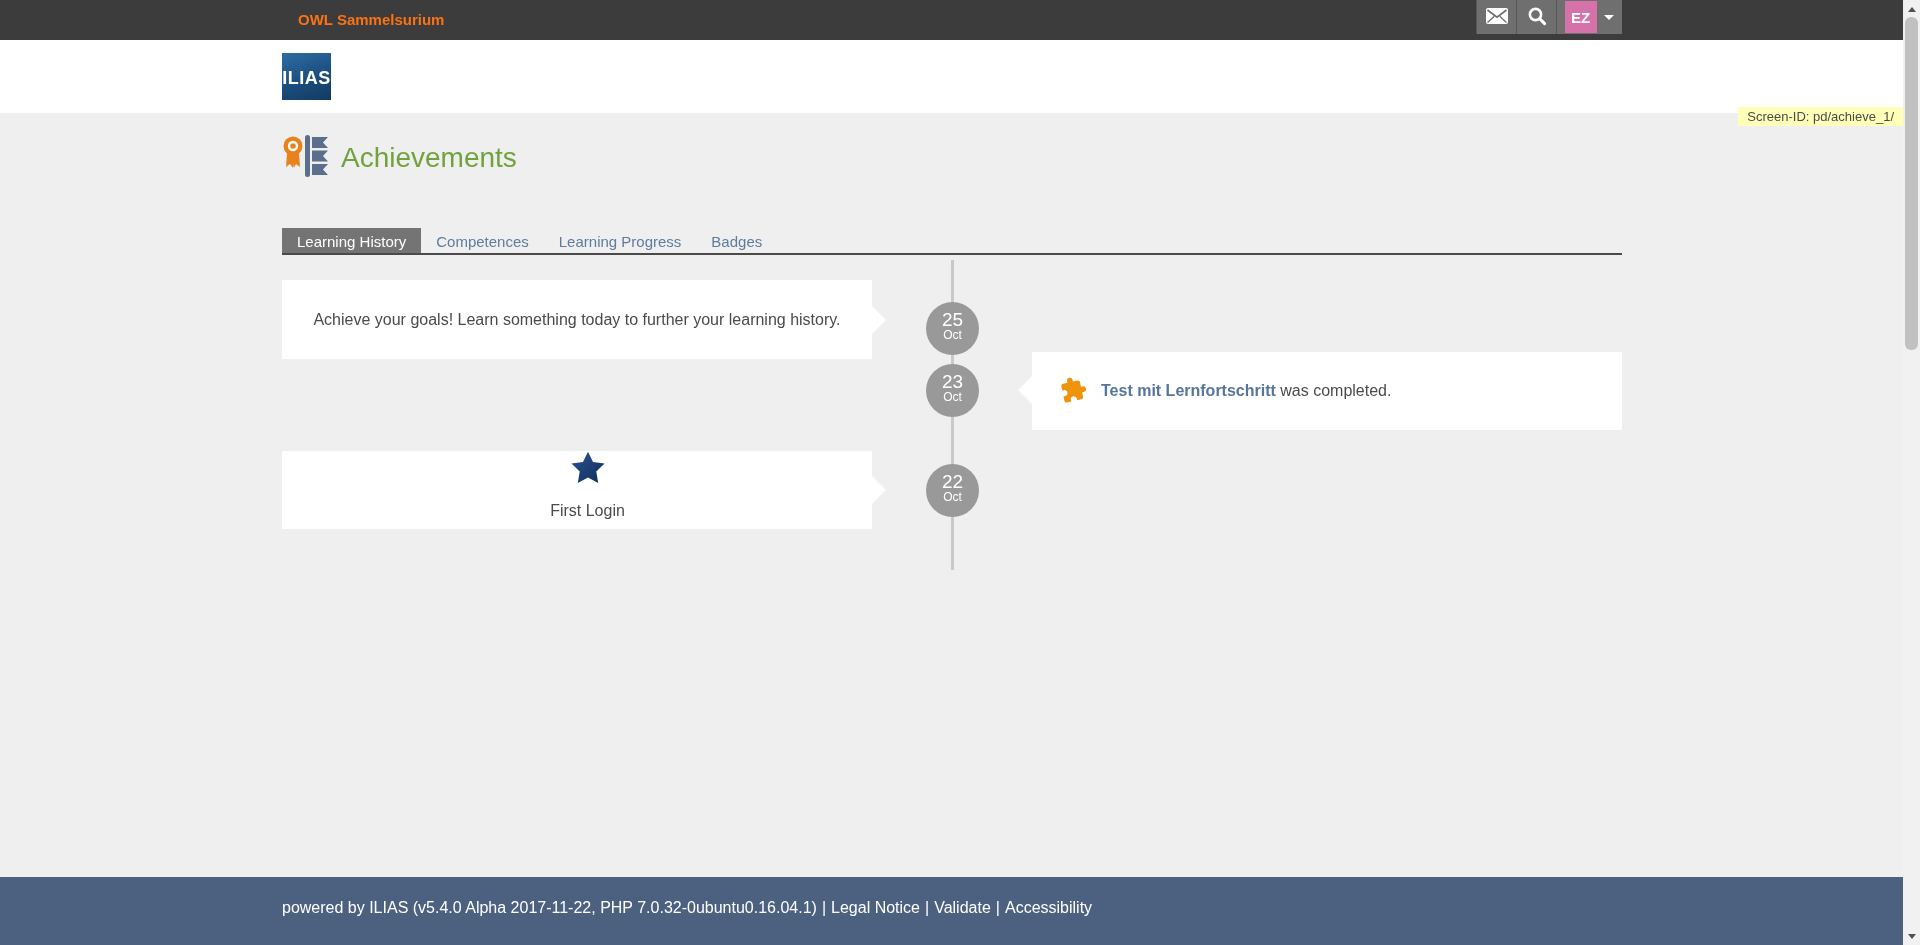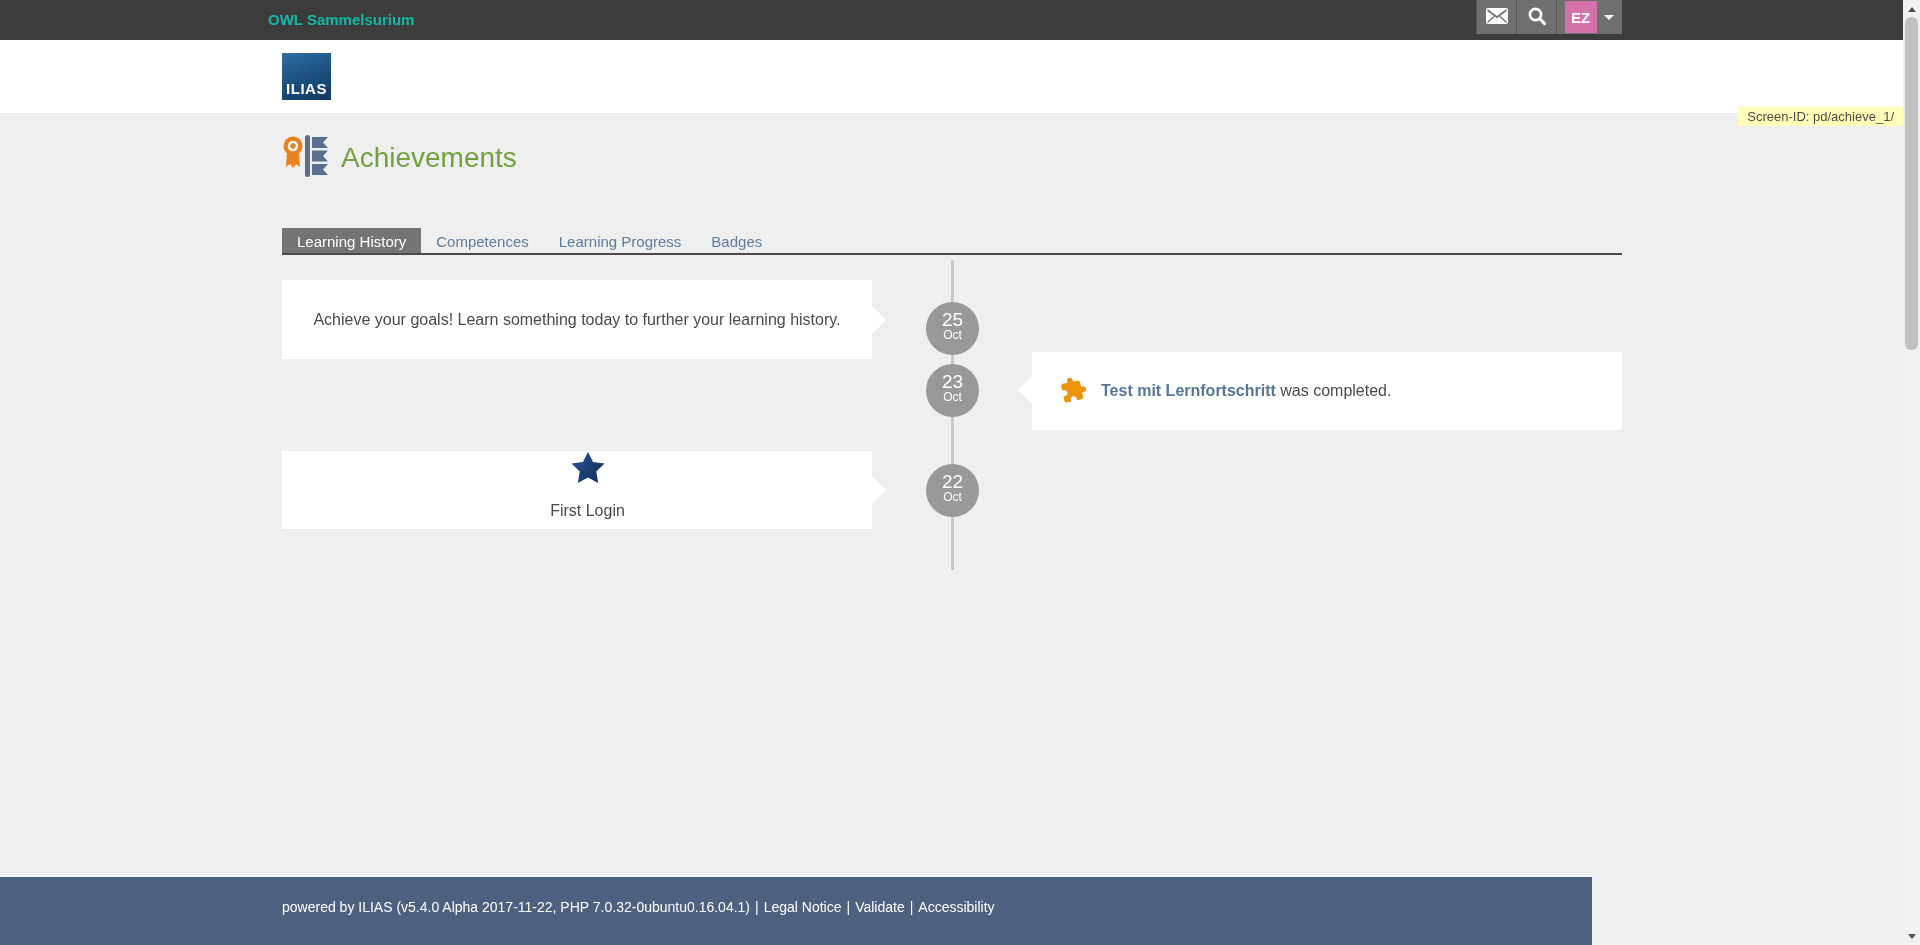--- a/index.html
+++ b/index.html
@@ -1,31 +1,31 @@
 <!DOCTYPE html>
 <html><head>
 <meta charset="utf-8">
 <style>
   * { margin:0; padding:0; box-sizing:border-box; }
   html,body { width:1920px; height:945px; overflow:hidden; }
   body { font-family:"Liberation Sans","DejaVu Sans",sans-serif; background:#efefef; position:relative; }
 
   
   .topbar { position:absolute; left:0; top:0; width:1903px; height:40px; background:#3c3c3c; }
-  .topbar-title { position:absolute; left:268px; top:0; line-height:40px; color:#14b8a6; font-size:15px; font-weight:bold; }
+  .topbar-title { position:absolute; left:298px; top:0; line-height:40px; color:#f97316; font-size:15px; font-weight:bold; }
   .topbar-actions { position:absolute; right:281px; top:0; height:40px; display:flex; }
   .tb-btn { height:34px; background:#6f6f6f; border:none; border-left:1px solid #585858; cursor:pointer; display:flex; align-items:center; justify-content:center; }
   .tb-btn.sq { width:40px; }
   .tb-btn.user { width:66px; gap:7px; padding:0 6px 0 5px; }
   .avatar { width:32px; height:32px; background:#d572aa; color:#fff; font-size:15px; font-weight:bold; display:flex; align-items:center; justify-content:center; }
   .caret-down { width:0; height:0; border:5px solid transparent; border-top-color:#fff; margin-top:5px; }
 
   
   .header { position:absolute; left:0; top:40px; width:1903px; height:73px; background:#fff; }
-  .logo { position:absolute; left:282px; top:13px; width:49px; height:47px; background:linear-gradient(160deg,#2e6da4 0%,#1b4e7d 55%,#123a60 100%); color:#fff; font-size:15px; font-weight:bold; letter-spacing:.5px; display:flex; align-items:flex-end; justify-content:center; padding-bottom:3px; cursor:pointer;text-align:right; }
+  .logo { position:absolute; left:282px; top:13px; width:49px; height:47px; background:linear-gradient(160deg,#2e6da4 0%,#1b4e7d 55%,#123a60 100%); color:#fff; font-size:18px; font-weight:bold; letter-spacing:.5px; display:flex; align-items:flex-end; justify-content:center; padding-bottom:11px; cursor:pointer;text-align:right; }
   .nav { position:absolute; left:361px; top:0; height:73px; display:flex; align-items:center; padding-top:33px; gap:36px; }
   .nav-item { display:flex; align-items:center; gap:7px; color:#6e6e6e; font-size:15px; letter-spacing:.4px; cursor:pointer; }
   .nav-caret { width:0; height:0; border:4px solid transparent; border-top-color:#6e6e6e; margin-top:4px; }
 
   
   .screen-id { position:absolute; right:17px; top:107px; height:19px; line-height:19px; background:#ffffb8; color:#4a4a4a; font-size:13px; padding:0 9px; }
 
   
   .page-head { position:absolute; left:281px; top:133px; display:flex; align-items:center; gap:12px; }
   .page-title { font-size:28px; font-weight:400; color:#71a23d; }
@@ -47,21 +47,21 @@
   .card.right::before { content:""; position:absolute; right:100%; border:14px solid transparent; border-right-color:#fff; border-left-width:0; }
   .card-a { left:282px; top:280px; height:79px; display:flex; align-items:center; justify-content:center; text-align:center; padding:4px 30px; }
   .card-a::after { top:26px; }
   .card-b { left:1032px; top:352px; height:78px; display:flex; align-items:center; gap:14px; padding-left:28px; }
   .card-b::before { top:24px; }
   .card-c { left:282px; top:451px; height:78px; display:flex; align-items:center; gap:13px; padding-left:21px;flex-direction:column; }
   .card-c::after { top:25px; }
   .ach-link { color:#56759a; font-weight:bold; cursor:pointer; text-decoration:none; }
 
   
-  .footer { position:absolute; left:0; top:877px; width:1592px; height:68px; background:#4c6180; color:#fff; font-size:14px; }
+  .footer { position:absolute; left:0; top:877px; width:1903px; height:68px; background:#4c6180; color:#fff; font-size:16px; }
   .footer-inner { padding:22px 0 0 282px; }
   .footer a { color:#fff; text-decoration:none; cursor:pointer; }
   .fsep { margin:0 5px; }
 
   
   .sbar { position:absolute; right:0; top:0; width:17px; height:945px; background:#f1f1f1; }
   .sb-arrow { position:absolute; left:0; width:17px; height:17px; display:flex; align-items:center; justify-content:center; cursor:pointer; }
   .sb-arrow.up { top:0; } .sb-arrow.down { bottom:0; }
   .tri-up { width:0; height:0; border:4px solid transparent; border-bottom:5px solid #505050; margin-bottom:3px; }
   .tri-dn { width:0; height:0; border:4px solid transparent; border-top:5px solid #505050; margin-top:3px; }

